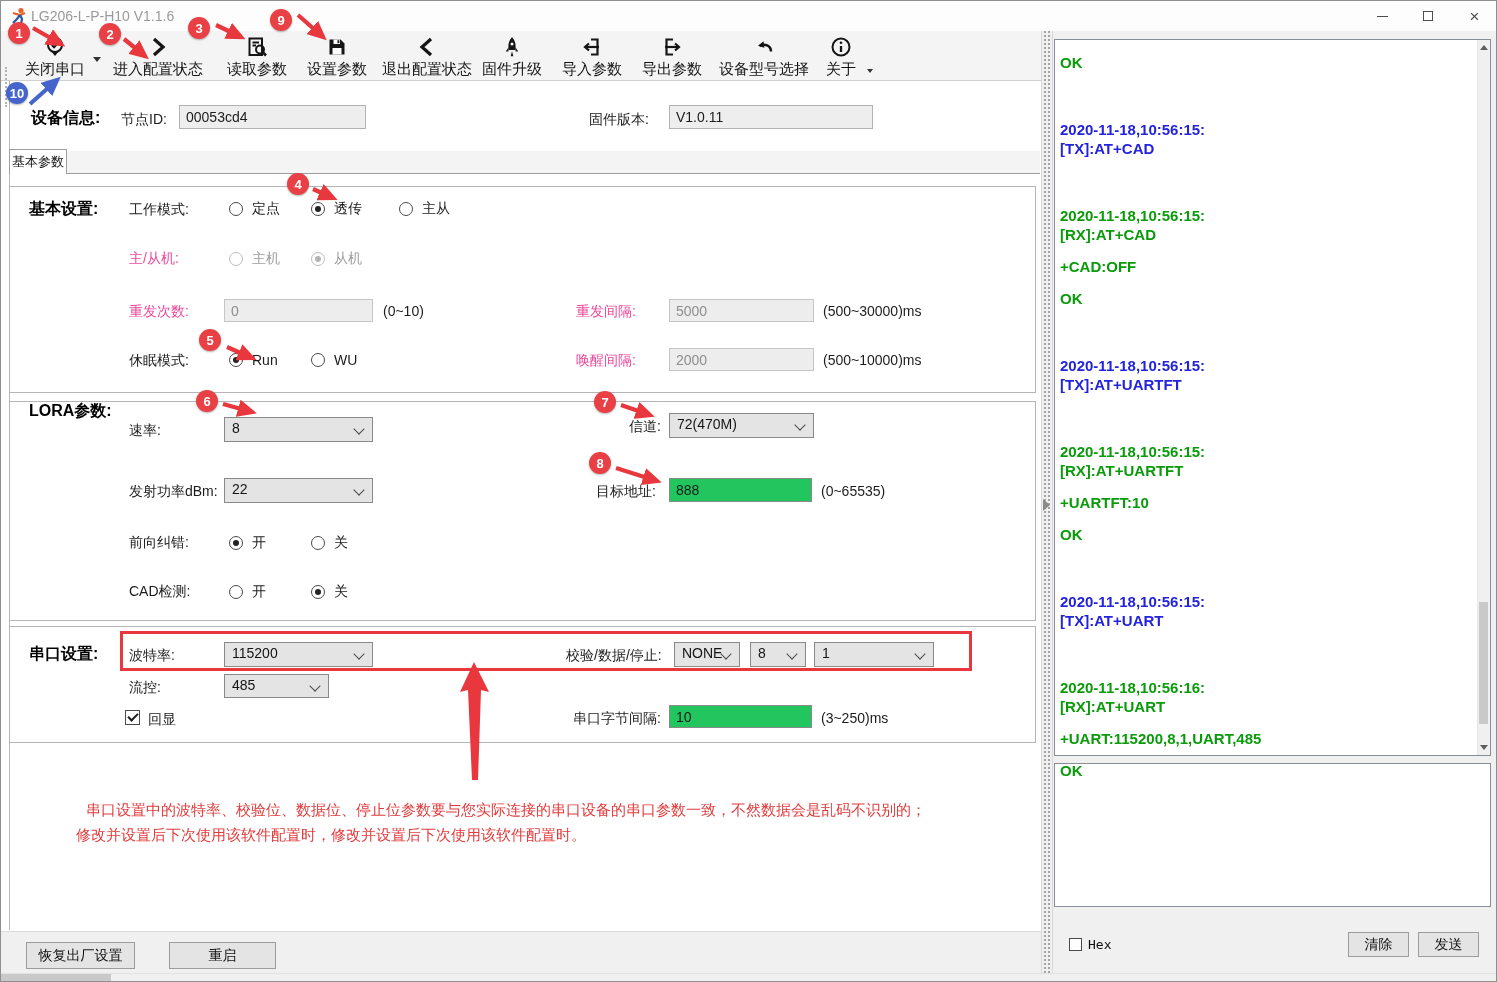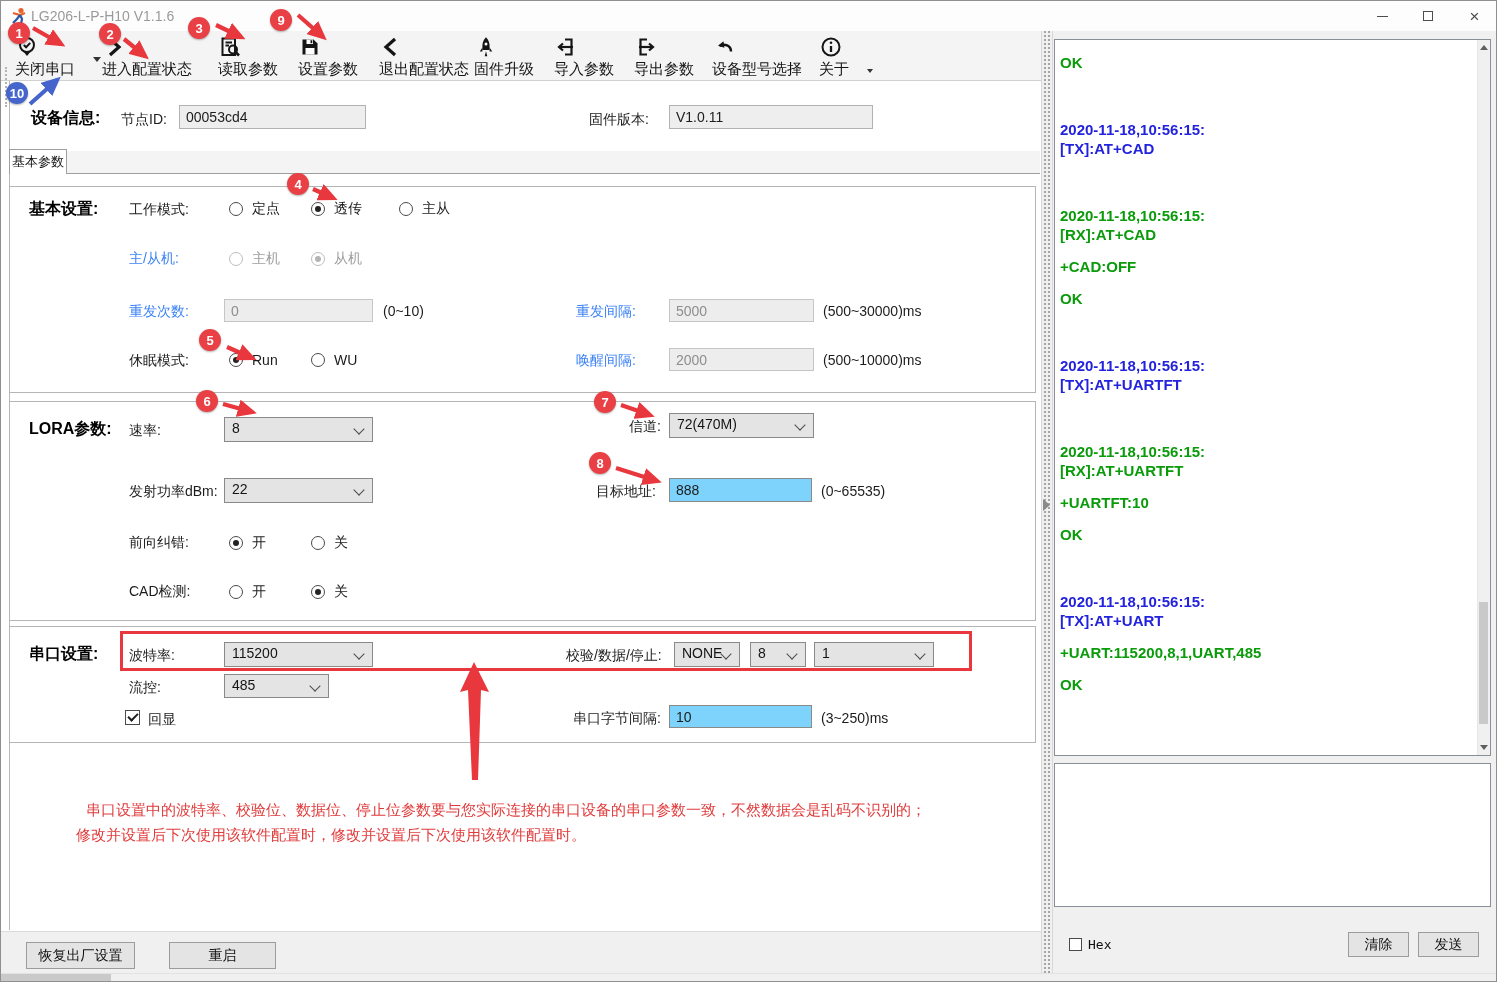--- a/index.html
+++ b/index.html
@@ -9,33 +9,33 @@
 
 #titlebar{position:absolute;left:0;top:0;width:1497px;height:30px;background:#fdfdfd}
 #title-text{position:absolute;left:30px;top:7px;font-size:14px;color:#9a9a9a;white-space:nowrap}
 .winbtn{position:absolute;top:0;width:46px;height:30px;display:flex;align-items:center;justify-content:center}
 .min-glyph{width:11px;height:1px;background:#4d4d4d}
 .max-glyph{width:10px;height:10px;border:1px solid #4d4d4d}
 .close-glyph{font-size:17px;color:#4d4d4d;line-height:1}
 
 #toolbar{position:absolute;left:0;top:30px;width:1040px;height:50px;background:#f4f4f4;border-bottom:1px solid #d2d2d2}
 #toolbar-grip{position:absolute;left:4px;top:36px;height:40px;width:2px;border-left:2px dotted #b3b3b3}
-.tb-item{position:absolute;top:33px;height:45px;display:flex;flex-direction:column;align-items:flex-start;justify-content:space-between;font-size:15px;color:#141414;cursor:default;white-space:nowrap}
+.tb-item{position:absolute;top:33px;height:45px;display:flex;flex-direction:column;align-items:center;justify-content:space-between;font-size:15px;color:#141414;cursor:default;white-space:nowrap}
 .tb-item .ic{height:25px;display:flex;align-items:center;justify-content:center}
 .tb-caret{position:absolute;width:0;height:0;border-left:4px solid transparent;border-right:4px solid transparent;border-top:5px solid #333}
 
 #content-bg{position:absolute;left:8px;top:80px;width:1032px;height:849px;background:#fff;border-left:1px solid #b9b9b9}
 #tabstrip{position:absolute;left:9px;top:150px;width:1030px;height:23px;background:#f4f4f4;border-bottom:1px solid #9e9e9e}
 #tab-basic{position:absolute;left:8px;top:148px;width:58px;height:25px;background:#fff;border:1px solid #9e9e9e;border-bottom:none;z-index:3;display:flex;align-items:center;justify-content:center;font-size:13px;color:#111}
 .gbox{position:absolute;border:1px solid #b5b5b5;background:#fff}
 .sect{position:absolute;font-size:16px;font-weight:bold;color:#000;white-space:nowrap}
 .lbl{position:absolute;font-size:14px;color:#1c1c1c;white-space:nowrap}
-.lbl.dis{color:#3b82f6}
+.lbl.dis{color:#ec4899}
 .range{position:absolute;font-size:14px;color:#1c1c1c;white-space:nowrap}
-.inp{position:absolute;border:1px solid #8a8a8a;background:#7dd3fc;font-size:14px;color:#1c1c1c;padding:1px 6px;font-family:"Liberation Sans","DejaVu Sans",sans-serif}
+.inp{position:absolute;border:1px solid #8a8a8a;background:#22c55e;font-size:14px;color:#1c1c1c;padding:1px 6px;font-family:"Liberation Sans","DejaVu Sans",sans-serif}
 .inp.gray{background:#eeeeee;border-color:#b2b2b2}
 .inp.dis{background:#ededed;border-color:#c6c6c6;color:#8e8e8e}
 .sel{position:absolute;background:#e4e4e4;border:1px solid #898989;font-size:14px;color:#141414;padding:2px 22px 2px 7px;cursor:default;white-space:nowrap;overflow:hidden}
 .sel::after{content:"";position:absolute;right:9px;top:7px;width:7px;height:7px;border-right:1.6px solid #4a4a4a;border-bottom:1.6px solid #4a4a4a;transform:rotate(45deg)}
 .radio{position:absolute;display:flex;align-items:center;gap:9px;font-size:14px;color:#1c1c1c;cursor:default;white-space:nowrap}
 .radio .dot{width:14px;height:14px;border-radius:50%;border:1px solid #4a4a4a;background:#fff;position:relative;flex:0 0 auto}
 .radio.sel-on .dot::after{content:"";position:absolute;left:3px;top:3px;width:6px;height:6px;border-radius:50%;background:#232323}
 .radio.dis{color:#9d9d9d}
 .radio.dis .dot{border-color:#bdbdbd}
 .radio.dis.sel-on .dot::after{background:#b4b4b4}
@@ -246,21 +246,21 @@
     </span>
   <span class="radio" style="left:310px;top:351px">
       <span class="dot"></span>
       <span>WU</span>
     </span>
   <div class="lbl dis" style="left:575px;top:351px">唤醒间隔:</div>
   <input class="inp dis" style="left: 668px; top: 347px; width: 145px; height: 23px;" readonly="" value="2000">
   <div class="range" style="left:822px;top:351px">(500~10000)ms</div>
 
   <div class="gbox" style="left:8px;top:400px;width:1027px;height:220px"></div>
-  <div class="sect" style="left:28px;top:418px">LORA参数:</div>
+  <div class="sect" style="left:28px;top:400px">LORA参数:</div>
   <div class="lbl" style="left:128px;top:421px">速率:</div>
   <div class="sel" style="left:223px;top:416px;width:149px;height:25px"><span>8</span></div>
   <div class="lbl" style="left:628px;top:417px">信道:</div>
   <div class="sel" style="left:668px;top:412px;width:145px;height:25px"><span>72(470M)</span></div>
   <div class="lbl" style="left:128px;top:482px">发射功率dBm:</div>
   <div class="sel" style="left:223px;top:477px;width:149px;height:25px"><span>22</span></div>
   <div class="lbl" style="left:595px;top:482px">目标地址:</div>
   <input class="inp" style="left: 668px; top: 477px; width: 143px; height: 24px;" value="888">
   <div class="range" style="left:820px;top:482px">(0~65535)</div>
   <div class="lbl" style="left:128px;top:533px">前向纠错:</div>
@@ -347,20 +347,24 @@
       </div>
       <div class="log-entry c-green g1">
         <div class="log-line">+UARTFT:10</div>
       </div>
       <div class="log-entry c-green g1">
         <div class="log-line">OK</div>
       </div>
       <div class="log-entry c-blue g2">
         <div class="log-line">2020-11-18,10:56:15:</div>
         <div class="log-line">[TX]:AT+UART</div>
+      </div>
+      <div class="log-entry c-green g2">
+        <div class="log-line">2020-11-18,10:56:16:</div>
+        <div class="log-line">[RX]:AT+UART</div>
       </div>
       <div class="log-entry c-green g1">
         <div class="log-line">+UART:115200,8,1,UART,485</div>
       </div>
       <div class="log-entry c-green g1">
         <div class="log-line">OK</div>
       </div>
     </div>
 
   <div class="sbar" style="left:1476px;top:39px;width:13px;height:715px;border-left:1px solid #e6e6e6"></div>

